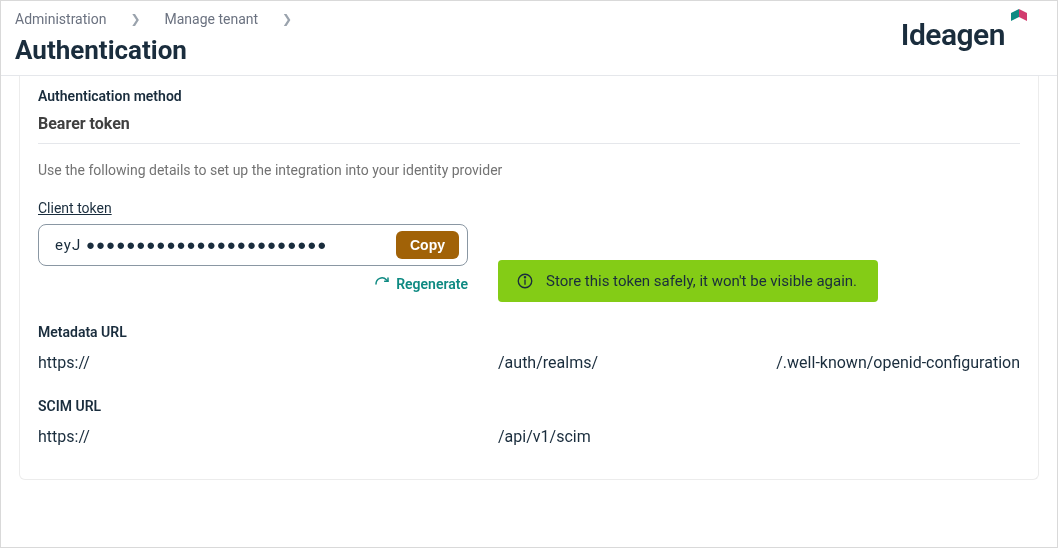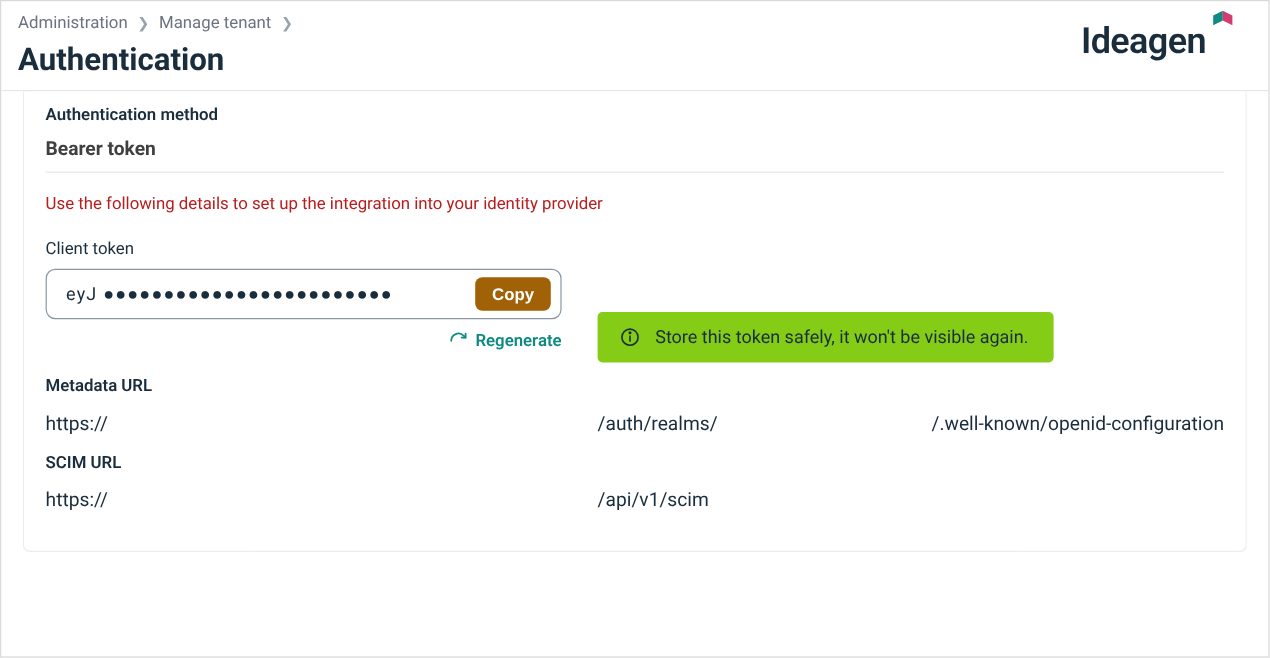--- a/index.html
+++ b/index.html
@@ -15,21 +15,21 @@
   .header {
     display: flex;
     justify-content: space-between;
     align-items: flex-start;
     padding: 10px 20px 0 14px;
     position: relative;
   }
   .breadcrumb {
     display: flex;
     align-items: center;
-    gap: 8px;
+    gap: 24px;
     font-size: 14px;
     color: #6b7280;
     margin-bottom: 8px;
   }
   .breadcrumb a { color: #6b7280; text-decoration: none; }
   .breadcrumb .chev { color: #9aa3ad; font-size: 12px; }
   .page-title {
     font-size: 26px;
     font-weight: 700;
     color: #1a2d3d;
@@ -65,41 +65,42 @@
   .card {
     border: 1px solid #ececec;
     border-top: none;
     border-radius: 0 0 6px 6px;
     padding: 12px 18px 30px 18px;
   }
   .label {
     font-size: 14px;
     color: #1a2d3d;
     margin-bottom: 8px;
+    text-decoration: underline;
   }
   .section-heading {
     font-size: 14px;
     font-weight: 600;
     color: #1a2d3d;
     margin-bottom: 10px;
   }
   .value {
     font-size: 16px;
     color: #404040;
     margin-bottom: 1px;
     font-weight: bold;
   }
   .divider {
     border: none;
     border-top: 1px solid #e5e7eb;
     margin: 10px 0 18px 0;
   }
   .helper {
     font-size: 14px;
-    color: #b91c1c;
+    color: #737373;
     margin-bottom: 22px;
   }
   .token-row {
     display: flex;
     align-items: flex-start;
     gap: 30px;
     margin-bottom: 8px;
   }
   .token-field-wrap { width: 430px; }
   .token-field {
@@ -147,21 +148,21 @@
     background: #84cc16;
     padding: 12px 18px;
     border-radius: 4px;
     font-size: 15px;
     color: #1a2d3d;
     flex: 0 0 auto;
     min-width: 380px;
     margin-top: 36px;
   }
   .alert svg { width: 18px; height: 18px; flex-shrink: 0; }
-  .url-block { margin-top: 12px; }
+  .url-block { margin-top: 22px; }
   .url-value {
     font-size: 16px;
     color: #1a2d3d;
     line-height: 1.6;
     display: flex;
     flex-wrap: wrap;
   }
   .url-seg1 { display:inline-block; min-width: 460px; }
   .url-seg2 { display:inline-block; flex: 1; }
 </style>

